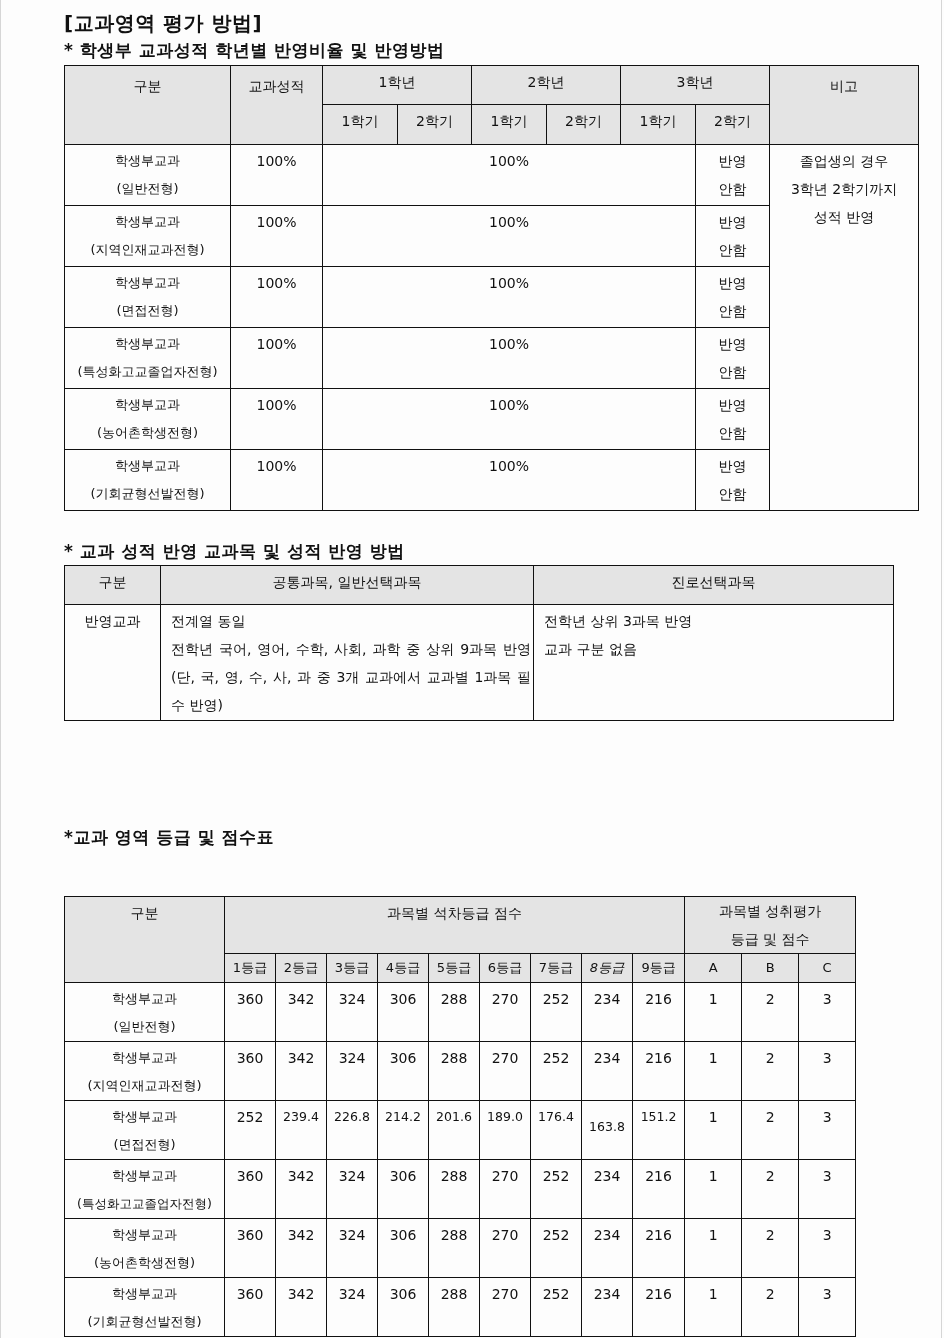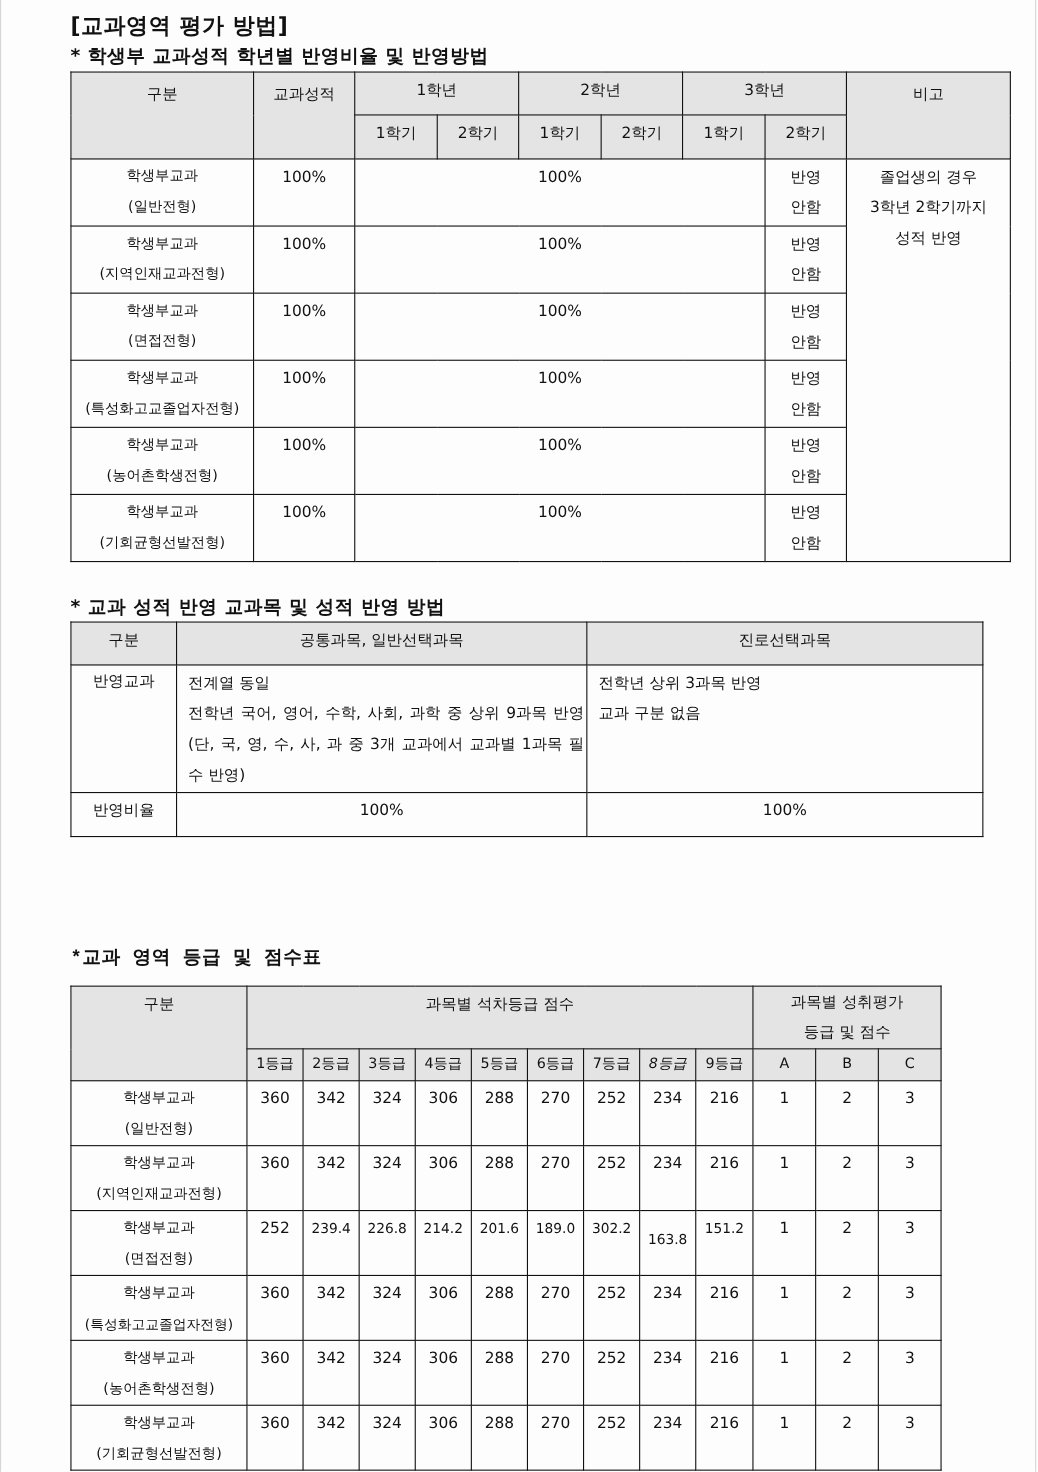--- a/index.html
+++ b/index.html
@@ -131,35 +131,30 @@
       <col style="width:373px">
       <col style="width:360px">
     </colgroup>
   <tbody>
       <tr style="height:39px;">
     <th style="padding-top:2px;">구분</th>
     <th style="padding-top:2px;">공통과목, 일반선택과목</th>
     <th style="padding-top:2px;">진로선택과목</th>
   </tr>
   <tr style="height:116px;">
-    <td style="padding-top:2px;font-family:Liberation Mono, monospace;">반영교과</td>
+    <td style="padding-top:2px;">반영교과</td>
     <td class="left two" style="padding-top:2px; text-align:justify;">전계열 동일
 전학년 국어, 영어, 수학, 사회, 과학 중 상위 9과목 반영(단, 국, 영, 수, 사, 과 중 3개 교과에서 교과별 1과목 필수 반영)</td>
     <td class="left two" style="padding-top:2px;">전학년 상위 3과목 반영
 교과 구분 없음</td>
   </tr>
-  <tr style="height:40px;">
-    <td style="padding-top:2px;">반영비율</td>
-    <td style="padding-top:2px;">100%</td>
-    <td style="padding-top:2px;">100%</td>
-  </tr>
 </tbody>
   </table>
 
-<div class="subtitle" style="top:858px;font-family:Liberation Mono, monospace;">*교과 영역 등급 및 점수표</div>
+<div class="subtitle" style="top:826px;">*교과 영역 등급 및 점수표</div>
 
 <table style="left:64px; top:896px; width:792px;">
   <colgroup>
     <col style="width:160px">
     <col style="width:51px">
       <col style="width:51px">
       <col style="width:51px">
       <col style="width:51px">
       <col style="width:51px">
       <col style="width:51px">
@@ -233,21 +228,21 @@
         <td class="small" style="padding-top: 2px;">
           <div>학생부교과</div>
           <div>(면접전형)</div>
         </td>
         <td style="padding-top: 2px;">252</td>
         <td class="tight" style="padding-top: 2px;">239.4</td>
         <td class="tight" style="padding-top: 2px; margin-left: 36px;">226.8</td>
         <td class="tight" style="padding-top: 2px;">214.2</td>
         <td class="tight" style="padding-top: 2px;">201.6</td>
         <td class="tight" style="padding-top: 2px;">189.0</td>
-        <td class="tight" style="padding-top: 2px;">302.2</td>
+        <td class="tight" style="padding-top: 2px;">176.4</td>
         <td class="tight" style="padding-top: 12px;">163.8</td>
         <td class="tight" style="padding-top: 2px;">151.2</td>
         <td style="padding-top: 2px;">1</td>
         <td style="padding-top: 2px;">2</td>
         <td style="padding-top: 2px;">3</td>
       </tr>
       <tr style="height: 56px;">
         <td class="small" style="padding-top: 2px;">
           <div>학생부교과</div>
           <div class="tight">(특성화고교졸업자전형)</div>

